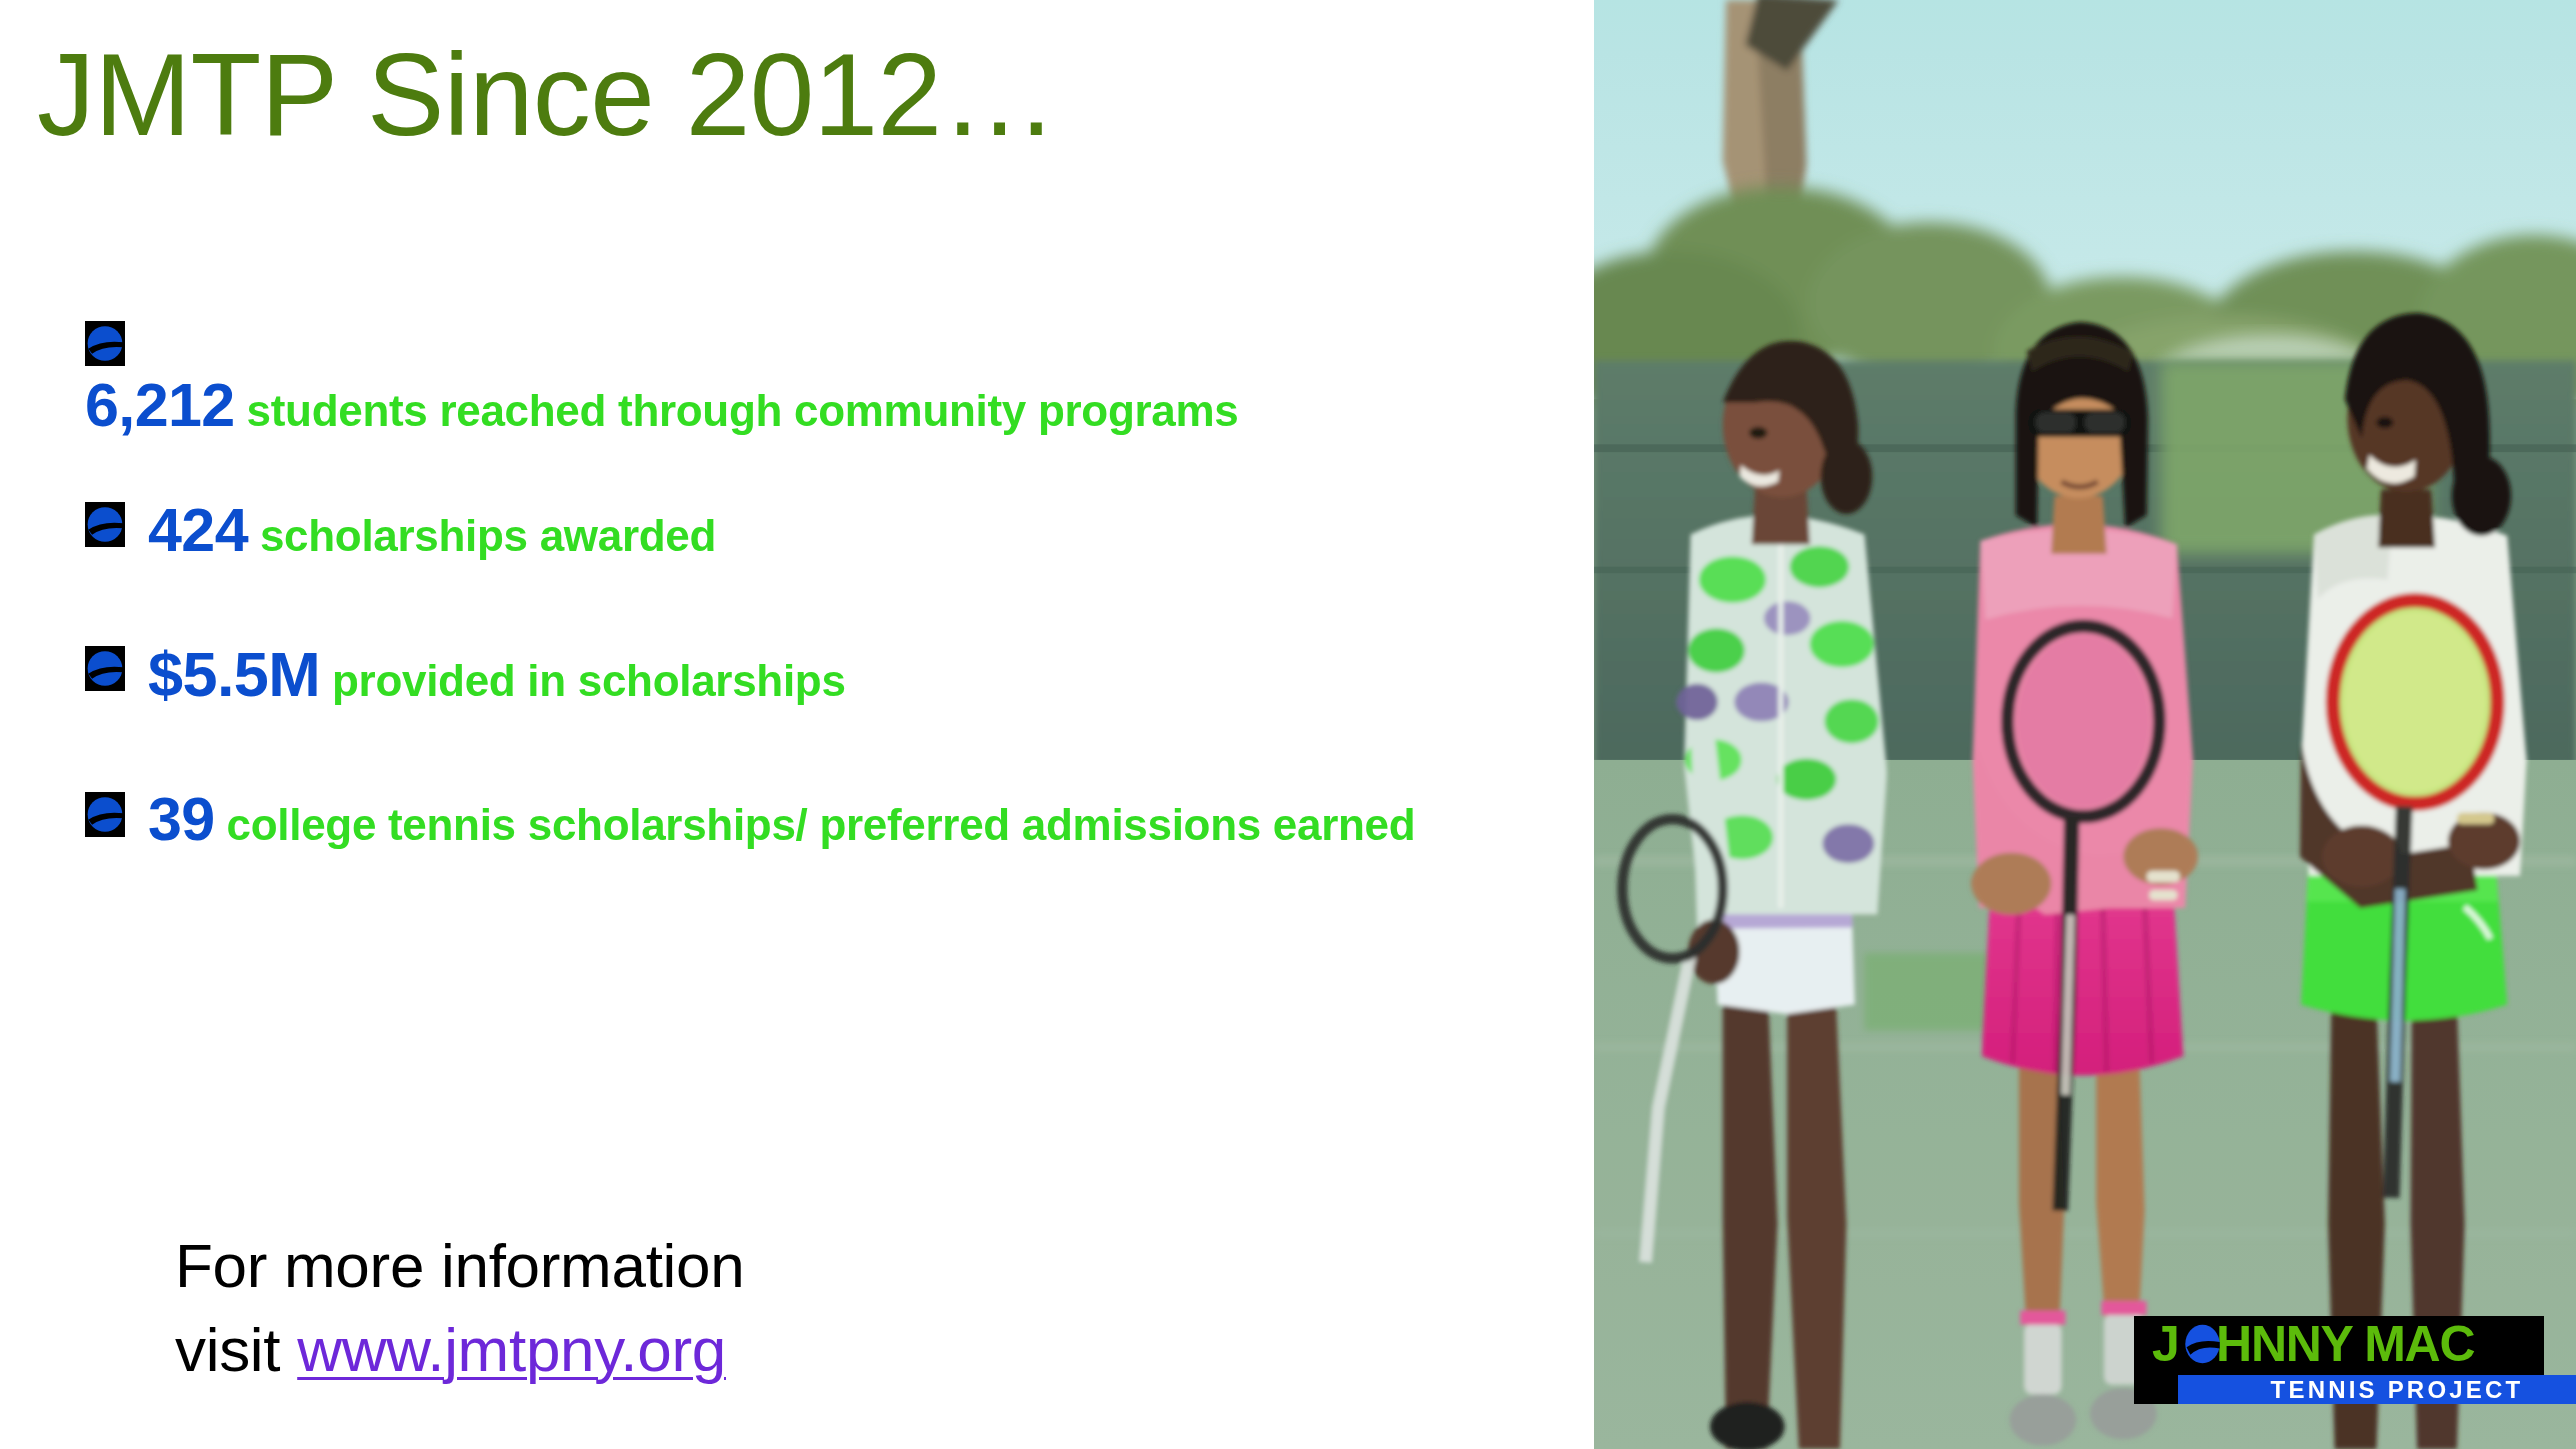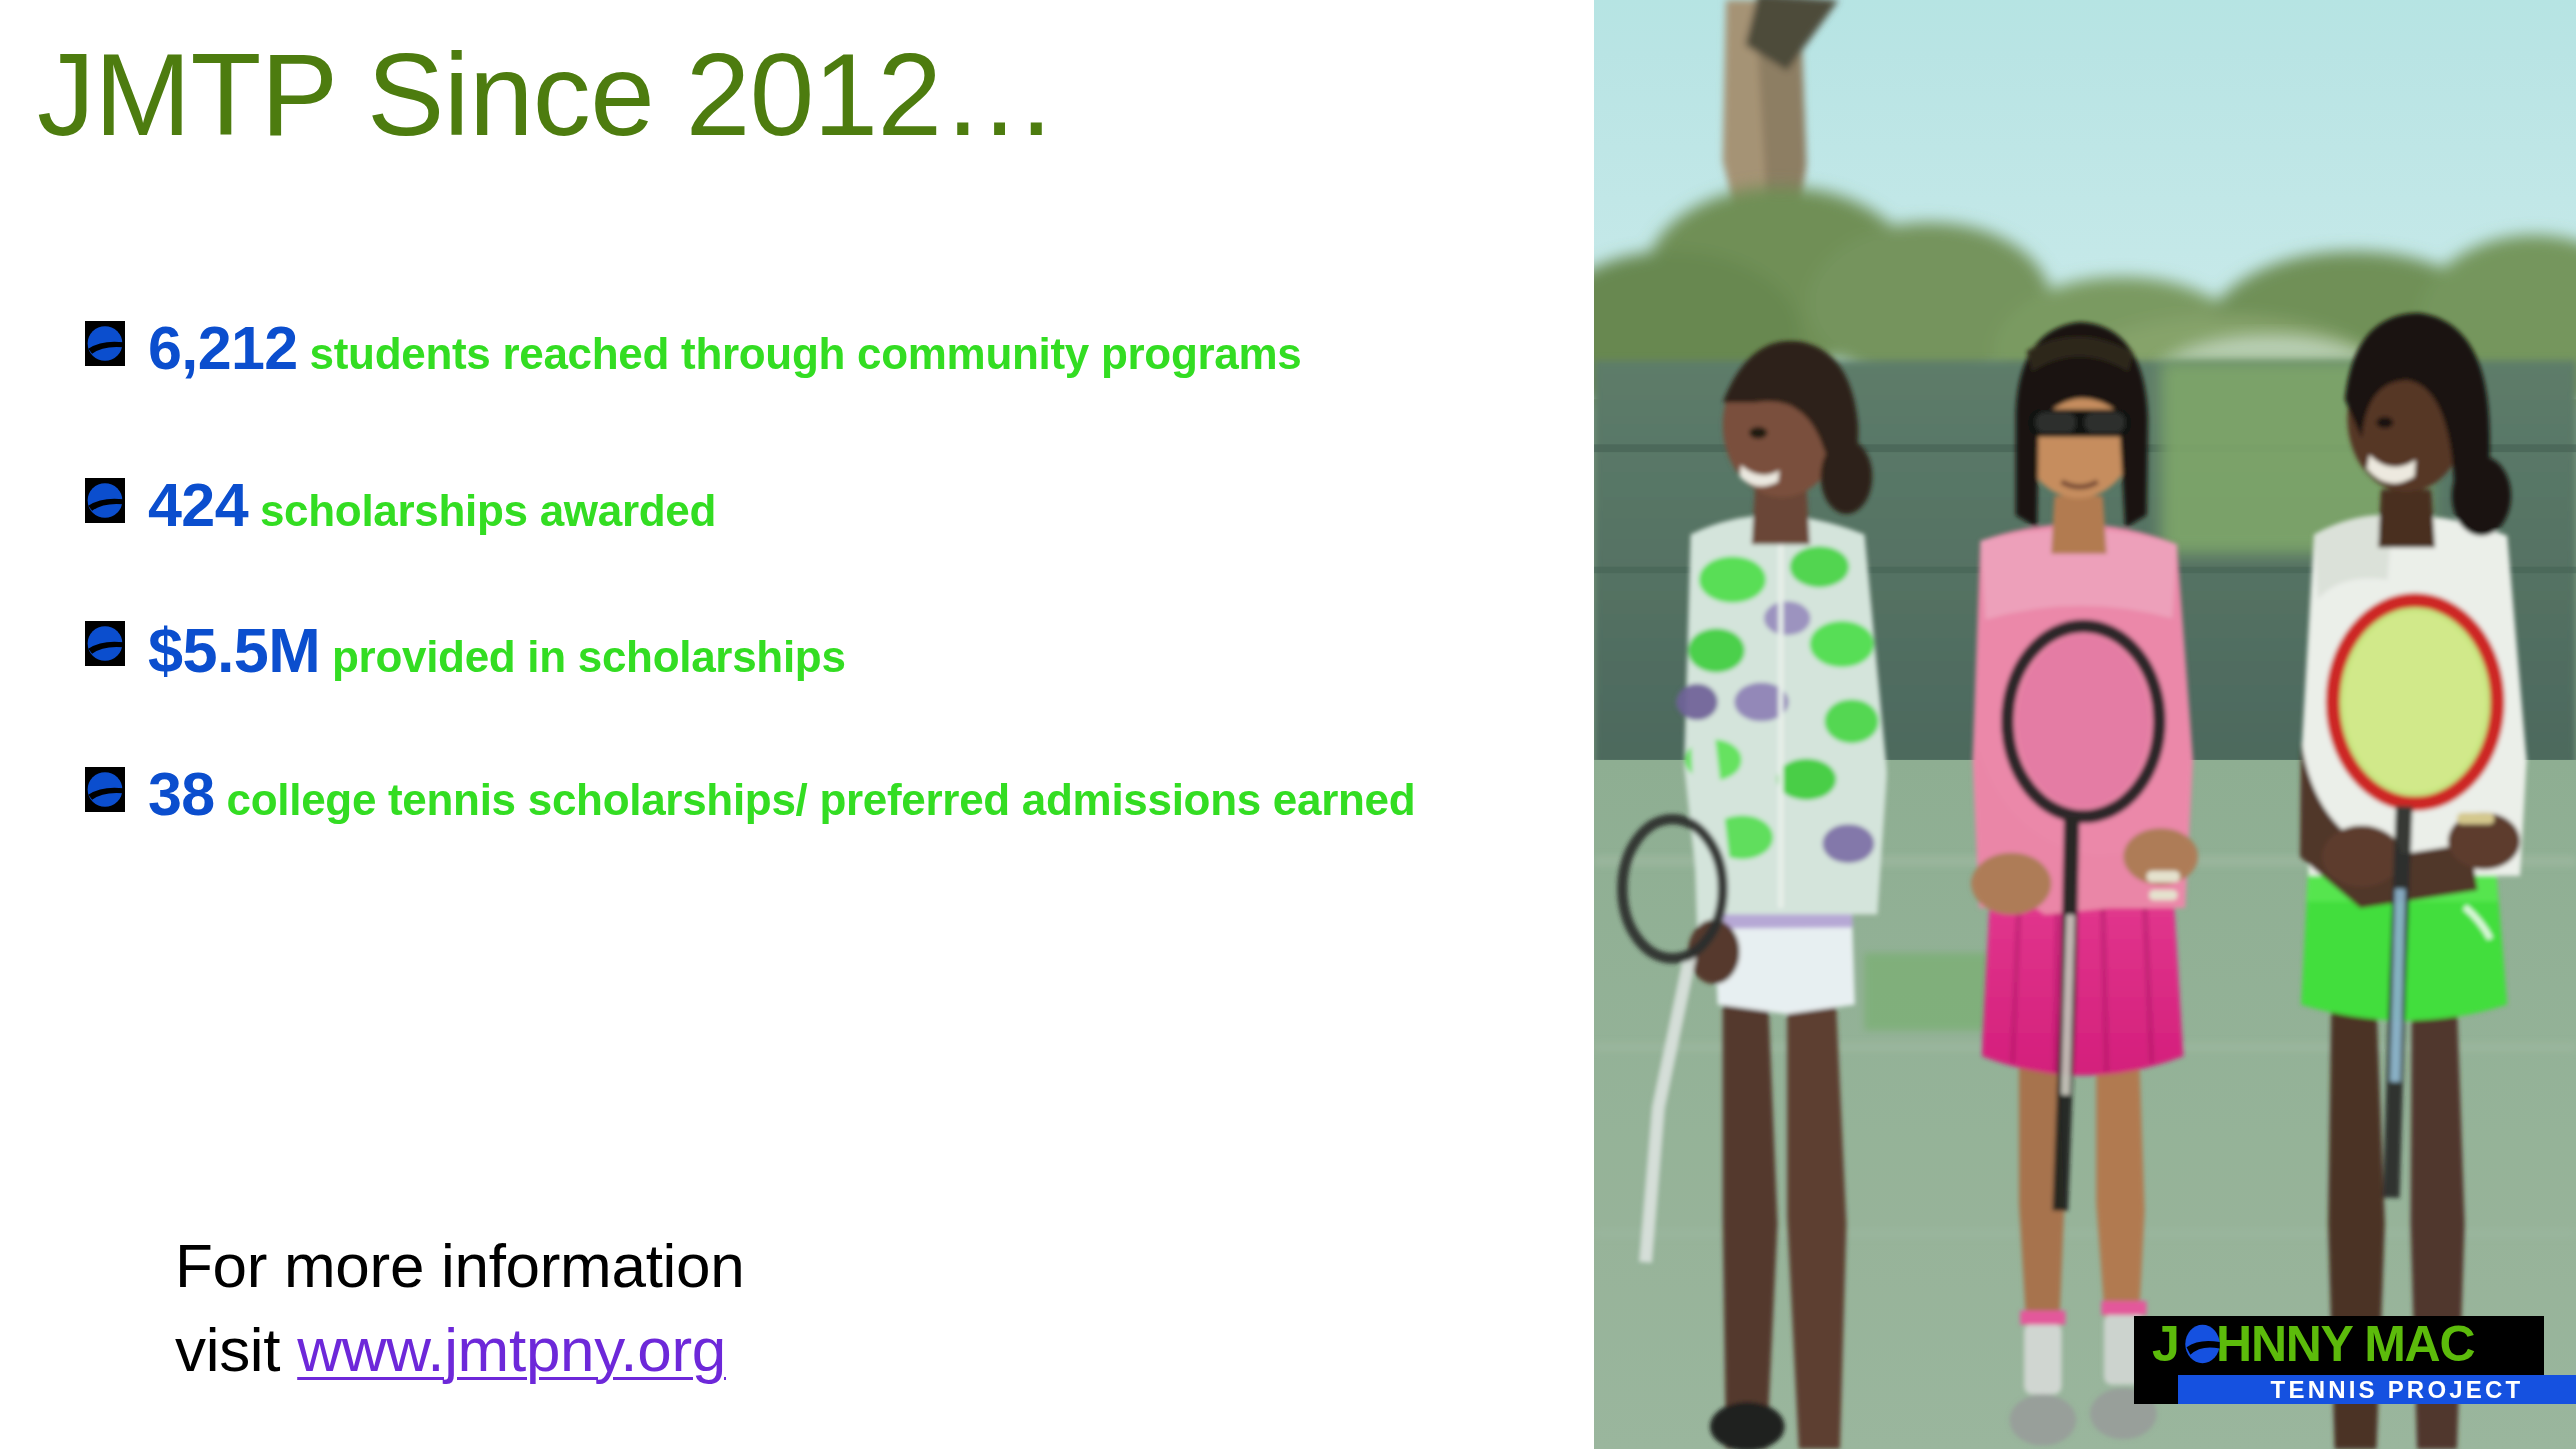--- a/index.html
+++ b/index.html
@@ -13,21 +13,21 @@
   .title{
     position:absolute;left:37px;top:37px;
     font-size:116px;line-height:1.0;
     font-weight:400;color:#4d7c0f;
     letter-spacing:-0.6px;white-space:nowrap;
   }
 
   
   .bullets{position:absolute;left:85px;top:309px;width:1468px;}
   .bullet{position:relative;display:flex;align-items:flex-start;margin-bottom:57px;}
-  .bullet.b1{margin-bottom:78px;}
+  .bullet.b1{margin-bottom:46px;flex-direction:column;}
   .bullet.b2{margin-bottom:64px;}
   .bullet.b3{margin-bottom:64px;}
   .bullet.b4{margin-bottom:0;}
 
   .bullet-icon{
     flex:0 0 auto;width:40px;height:45px;margin-top:11.6px;margin-right:23px;
     background:#000000;position:relative;overflow:hidden;
   }
   .bullet-icon svg{display:block;width:40px;height:45px;}
 
@@ -139,21 +139,21 @@
 
     <div class="bullet b4">
       <span class="bullet-icon">
         <svg viewBox="0 0 62 70">
           <rect x="0" y="0" width="62" height="70" fill="#000000"></rect>
           <circle cx="31" cy="35" r="27" fill="#0B4ECE"></circle>
           <path d="M 5 43 Q 26 29 60 33 L 60 41 Q 28 38 11 51 Z" fill="#000000"></path>
         </svg>
       </span>
       <span class="bullet-text">
-        <span class="bnum">38</span><span class="bdesc"> college tennis scholarships/ preferred admissions earned</span>
+        <span class="bnum">39</span><span class="bdesc"> college tennis scholarships/ preferred admissions earned</span>
       </span>
     </div>
 
   </div>
 
   <div class="footer">
     <div class="line">For more information</div>
     <div class="line"><span>visit  </span><a class="link" href="#">www.jmtpny.org</a></div>
   </div>
 

